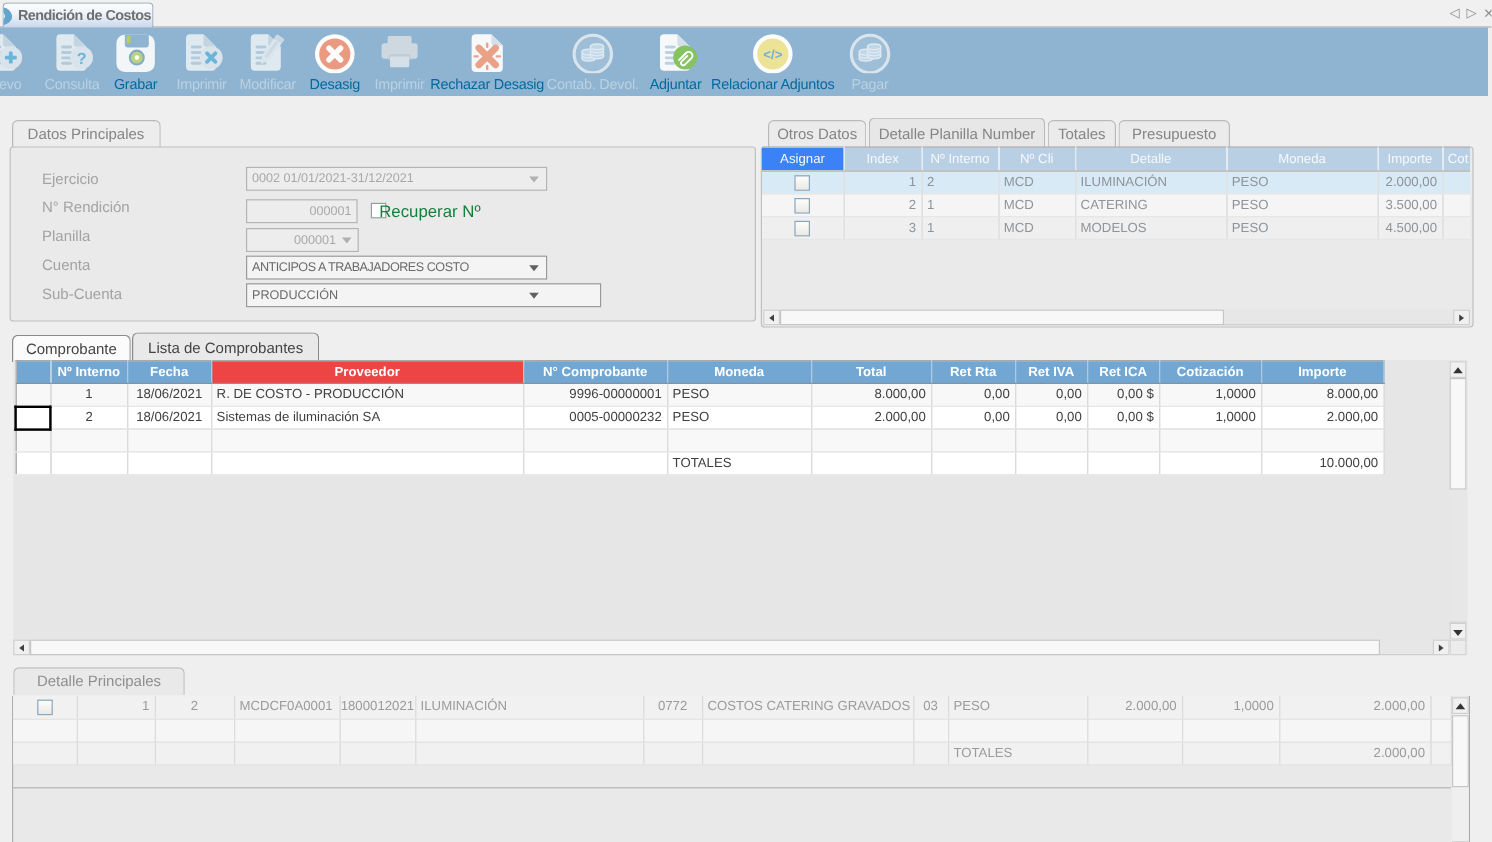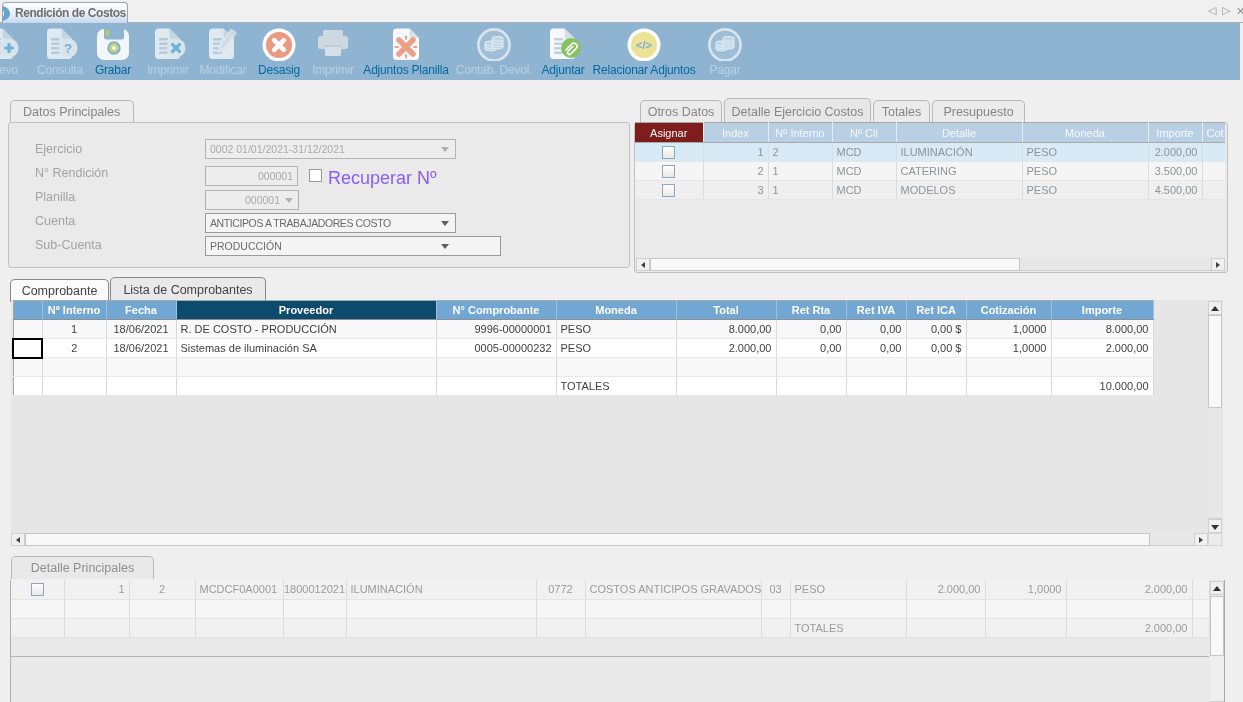--- a/index.html
+++ b/index.html
@@ -129,21 +129,21 @@
     </svg>
     <div class="lbl">Imprimir</div>
   </div>
 <div class="tbtn" style="left:351px">
     <svg width="36" height="34" viewBox="0 0 36 34">
       <path d="M5 5 q0-3.5 3.5-3.5 h13 l9.5 9.5 v18.5 q0 3.5-3.5 3.5 h-19 q-3.5 0-3.5-3.5 z" fill="#f6f8f9"></path>
       <path d="M21.5 1.5 l9.5 9.5 h-7 q-2.5 0-2.5-2.5 z" fill="#d4dfe8"></path>
       <path d="M11 13 L25 27 M25 13 L11 27" stroke="#e9a188" stroke-width="5.6" stroke-linecap="round"></path>
       <path d="M7.5 20 h2.5 M26 20 h2.5 M18 9.5 v2.5 M18 28 v2.5" stroke="#e9a188" stroke-width="2" stroke-linecap="round"></path>
     </svg>
-    <div class="lbl">Adjuntos Planilla</div>
+    <div class="lbl">Rechazar Desasig</div>
   </div>
 <div class="tbtn dis" style="left:439px">
     <svg width="36" height="34" viewBox="0 0 36 34">
       <circle cx="18" cy="18" r="15.6" fill="rgba(255,255,255,0.18)" stroke="#eef2f5" stroke-width="2.6"></circle>
       <ellipse cx="14.5" cy="21.5" rx="5.6" ry="2.4" fill="#cfe0ee" stroke="#f4f8fb" stroke-width="1.2"></ellipse>
       <ellipse cx="14.5" cy="19" rx="5.6" ry="2.4" fill="#cfe0ee" stroke="#f4f8fb" stroke-width="1.2"></ellipse>
       <ellipse cx="14.5" cy="16.5" rx="5.6" ry="2.4" fill="#cfe0ee" stroke="#f4f8fb" stroke-width="1.2"></ellipse>
       <ellipse cx="21.5" cy="19.5" rx="5.6" ry="2.4" fill="#cfe0ee" stroke="#f4f8fb" stroke-width="1.2"></ellipse>
       <ellipse cx="21.5" cy="17" rx="5.6" ry="2.4" fill="#cfe0ee" stroke="#f4f8fb" stroke-width="1.2"></ellipse>
       <ellipse cx="21.5" cy="14.5" rx="5.6" ry="2.4" fill="#cfe0ee" stroke="#f4f8fb" stroke-width="1.2"></ellipse>
@@ -192,48 +192,48 @@
 <div class="pbox" style="left:8px;top:122px;width:622px;height:146px;background:#eaeaea"></div>
 <div class="flabel" style="left:35px;top:142px">Ejercicio</div>
 <div class="flabel" style="left:35px;top:166px">N° Rendición</div>
 <div class="flabel" style="left:35px;top:190px">Planilla</div>
 <div class="flabel" style="left:35px;top:214px">Cuenta</div>
 <div class="flabel" style="left:35px;top:238px">Sub-Cuenta</div>
 <div class="field" style="left:205px;top:139px;width:251px">0002 01/01/2021-31/12/2021</div>
 <div class="arrow" style="left:441px;top:147px"></div>
 <div class="field" style="left:205px;top:166px;width:93px;text-align:right">000001</div>
 <div class="abs" style="left:309px;top:169px;width:13px;height:13px;background:#fff;border:1px solid #9a9a9a"></div>
-<div class="abs" style="left:328px;top:168px;color:#8b5cf6;font-size:18px">Recuperar Nº</div>
+<div class="abs" style="left:316px;top:168px;color:#15803d;font-size:14px">Recuperar Nº</div>
 <div class="field" style="left:205px;top:190px;width:94px;text-align:right;padding-right:18px">000001</div>
 <div class="arrow" style="left:285px;top:198px"></div>
 <div class="field en" style="left:205px;top:213px;width:251px;letter-spacing:-0.4px">ANTICIPOS A TRABAJADORES COSTO</div>
 <div class="arrow dark" style="left:441px;top:221px"></div>
 <div class="field en" style="left:205px;top:236px;width:296px">PRODUCCIÓN</div>
 <div class="arrow dark" style="left:441px;top:244px"></div>
 
 <div class="ptab" style="left:640px;top:100px;width:82px">Otros Datos</div>
-<div class="ptab" style="left:724px;top:98px;width:147px;height:25px;line-height:27px;background:#e7e7e7">Detalle Ejercicio Costos</div>
+<div class="ptab" style="left:724px;top:98px;width:147px;height:25px;line-height:27px;background:#e7e7e7">Detalle Planilla Number</div>
 <div class="ptab" style="left:873px;top:100px;width:57px">Totales</div>
 <div class="ptab" style="left:932px;top:100px;width:93px">Presupuesto</div>
 <div class="pbox" style="left:634px;top:122px;width:594px;height:151px;background:#eaeaea"></div>
 <div class="abs" style="left:635px;top:122px;width:590px;height:137px;overflow:hidden">
     <table class="grid" id="rg" style="left:0;top:0;width:590px;border-top:1px solid #a8a8a8">
       <colgroup>
         <col style="width:68px">
         <col style="width:65px">
         <col style="width:64px">
         <col style="width:64px">
         <col style="width:126px">
         <col style="width:126px">
         <col style="width:54px">
         <col style="width:23px">
       </colgroup>
       <tbody>
         <tr>
-          <td style="background:#7f1d1d;color:#f6f9fc;text-align:center;height:20px;border-right:1px solid #e4ecf4;border-bottom:1px solid #a8a8a8">Asignar</td>
+          <td style="background:#3b82f6;color:#f6f9fc;text-align:center;height:20px;border-right:1px solid #e4ecf4;border-bottom:1px solid #a8a8a8">Asignar</td>
           <td style="background:#b9cfe4;color:#f6f9fc;text-align:center;height:20px;border-right:1px solid #e4ecf4;border-bottom:1px solid #a8a8a8">Index</td>
           <td style="background:#b9cfe4;color:#f6f9fc;text-align:center;height:20px;border-right:1px solid #e4ecf4;border-bottom:1px solid #a8a8a8">Nº Interno</td>
           <td style="background:#b9cfe4;color:#f6f9fc;text-align:center;height:20px;border-right:1px solid #e4ecf4;border-bottom:1px solid #a8a8a8">Nº Cli</td>
           <td style="background:#b9cfe4;color:#f6f9fc;text-align:center;height:20px;border-right:1px solid #e4ecf4;border-bottom:1px solid #a8a8a8">Detalle</td>
           <td style="background:#b9cfe4;color:#f6f9fc;text-align:center;height:20px;border-right:1px solid #e4ecf4;border-bottom:1px solid #a8a8a8">Moneda</td>
           <td style="background:#b9cfe4;color:#f6f9fc;text-align:center;height:20px;border-right:1px solid #e4ecf4;border-bottom:1px solid #a8a8a8">Importe</td>
           <td style="background:#b9cfe4;color:#f6f9fc;text-align:center;height:20px;border-right:1px solid #e4ecf4;border-bottom:1px solid #a8a8a8">Cot</td>
         </tr>
         <tr>
           <td style="background:#d8eaf6;color:#8e9499;text-align:center;border-right:1px solid #dcdcdc;border-bottom:1px solid #e6e6e6">
@@ -299,21 +299,21 @@
       <col style="width:60px">
       <col style="width:60px">
       <col style="width:85px">
       <col style="width:102px">
     </colgroup>
     <tbody>
       <tr>
         <td style="background:#71a7d2;color:#fff;font-weight:bold;text-align:center;height:19px;border-right:1px solid #9dc2de;border-bottom:1px solid #8f8f8f"></td>
         <td style="background:#71a7d2;color:#fff;font-weight:bold;text-align:center;height:19px;border-right:1px solid #9dc2de;border-bottom:1px solid #8f8f8f">Nº Interno</td>
         <td style="background:#71a7d2;color:#fff;font-weight:bold;text-align:center;height:19px;border-right:1px solid #9dc2de;border-bottom:1px solid #8f8f8f">Fecha</td>
-        <td style="background:#0c4a6e;color:#fff;font-weight:bold;text-align:center;height:19px;border-right:1px solid #9dc2de;border-bottom:1px solid #8f8f8f">Proveedor</td>
+        <td style="background:#ef4444;color:#fff;font-weight:bold;text-align:center;height:19px;border-right:1px solid #9dc2de;border-bottom:1px solid #8f8f8f">Proveedor</td>
         <td style="background:#71a7d2;color:#fff;font-weight:bold;text-align:center;height:19px;border-right:1px solid #9dc2de;border-bottom:1px solid #8f8f8f">N° Comprobante</td>
         <td style="background:#71a7d2;color:#fff;font-weight:bold;text-align:center;height:19px;border-right:1px solid #9dc2de;border-bottom:1px solid #8f8f8f">Moneda</td>
         <td style="background:#71a7d2;color:#fff;font-weight:bold;text-align:center;height:19px;border-right:1px solid #9dc2de;border-bottom:1px solid #8f8f8f">Total</td>
         <td style="background:#71a7d2;color:#fff;font-weight:bold;text-align:center;height:19px;border-right:1px solid #9dc2de;border-bottom:1px solid #8f8f8f">Ret Rta</td>
         <td style="background:#71a7d2;color:#fff;font-weight:bold;text-align:center;height:19px;border-right:1px solid #9dc2de;border-bottom:1px solid #8f8f8f">Ret IVA</td>
         <td style="background:#71a7d2;color:#fff;font-weight:bold;text-align:center;height:19px;border-right:1px solid #9dc2de;border-bottom:1px solid #8f8f8f">Ret ICA</td>
         <td style="background:#71a7d2;color:#fff;font-weight:bold;text-align:center;height:19px;border-right:1px solid #9dc2de;border-bottom:1px solid #8f8f8f">Cotización</td>
         <td style="background:#71a7d2;color:#fff;font-weight:bold;text-align:center;height:19px;border-right:1px solid #9dc2de;border-bottom:1px solid #8f8f8f">Importe</td>
       </tr>
       <tr>
@@ -415,21 +415,21 @@
       <tr>
         <td style="background:#f1f1f1;color:#9b9b9b;text-align:center;border-right:1px solid #dcdcdc;border-bottom:1px solid #e4e4e4">
           <div style="width:13px;height:13px;border:1px solid #8aa6c0;background:linear-gradient(#fdfdfb,#ece9e2);margin:auto"></div>
         </td>
         <td style="background:#f1f1f1;color:#9b9b9b;text-align:right;border-right:1px solid #dcdcdc;border-bottom:1px solid #e4e4e4">1</td>
         <td style="background:#f1f1f1;color:#9b9b9b;text-align:center;border-right:1px solid #dcdcdc;border-bottom:1px solid #e4e4e4">2</td>
         <td style="background:#f1f1f1;color:#9b9b9b;text-align:left;border-right:1px solid #dcdcdc;border-bottom:1px solid #e4e4e4">MCDCF0A0001</td>
         <td style="background:#f1f1f1;color:#9b9b9b;text-align:center;border-right:1px solid #dcdcdc;border-bottom:1px solid #e4e4e4;padding:0">1800012021</td>
         <td style="background:#f1f1f1;color:#9b9b9b;text-align:left;border-right:1px solid #dcdcdc;border-bottom:1px solid #e4e4e4">ILUMINACIÓN</td>
         <td style="background:#f1f1f1;color:#9b9b9b;text-align:center;border-right:1px solid #dcdcdc;border-bottom:1px solid #e4e4e4">0772</td>
-        <td style="background:#f1f1f1;color:#9b9b9b;text-align:left;border-right:1px solid #dcdcdc;border-bottom:1px solid #e4e4e4">COSTOS ANTICIPOS GRAVADOS</td>
+        <td style="background:#f1f1f1;color:#9b9b9b;text-align:left;border-right:1px solid #dcdcdc;border-bottom:1px solid #e4e4e4">COSTOS CATERING GRAVADOS</td>
         <td style="background:#f1f1f1;color:#9b9b9b;text-align:center;border-right:1px solid #dcdcdc;border-bottom:1px solid #e4e4e4">03</td>
         <td style="background:#f1f1f1;color:#9b9b9b;text-align:left;border-right:1px solid #dcdcdc;border-bottom:1px solid #e4e4e4">PESO</td>
         <td style="background:#f1f1f1;color:#9b9b9b;text-align:right;border-right:1px solid #dcdcdc;border-bottom:1px solid #e4e4e4">2.000,00</td>
         <td style="background:#f1f1f1;color:#9b9b9b;text-align:right;border-right:1px solid #dcdcdc;border-bottom:1px solid #e4e4e4">1,0000</td>
         <td style="background:#f1f1f1;color:#9b9b9b;text-align:right;border-right:1px solid #dcdcdc;border-bottom:1px solid #e4e4e4">2.000,00</td>
         <td style="background:#f1f1f1;color:#9b9b9b;text-align:left;border-right:1px solid #dcdcdc;border-bottom:1px solid #e4e4e4"></td>
       </tr>
       <tr>
         <td style="background:#f6f6f6;color:#9b9b9b;text-align:center;border-right:1px solid #dcdcdc;border-bottom:1px solid #e4e4e4"></td>
         <td style="background:#f6f6f6;color:#9b9b9b;text-align:right;border-right:1px solid #dcdcdc;border-bottom:1px solid #e4e4e4"></td>

